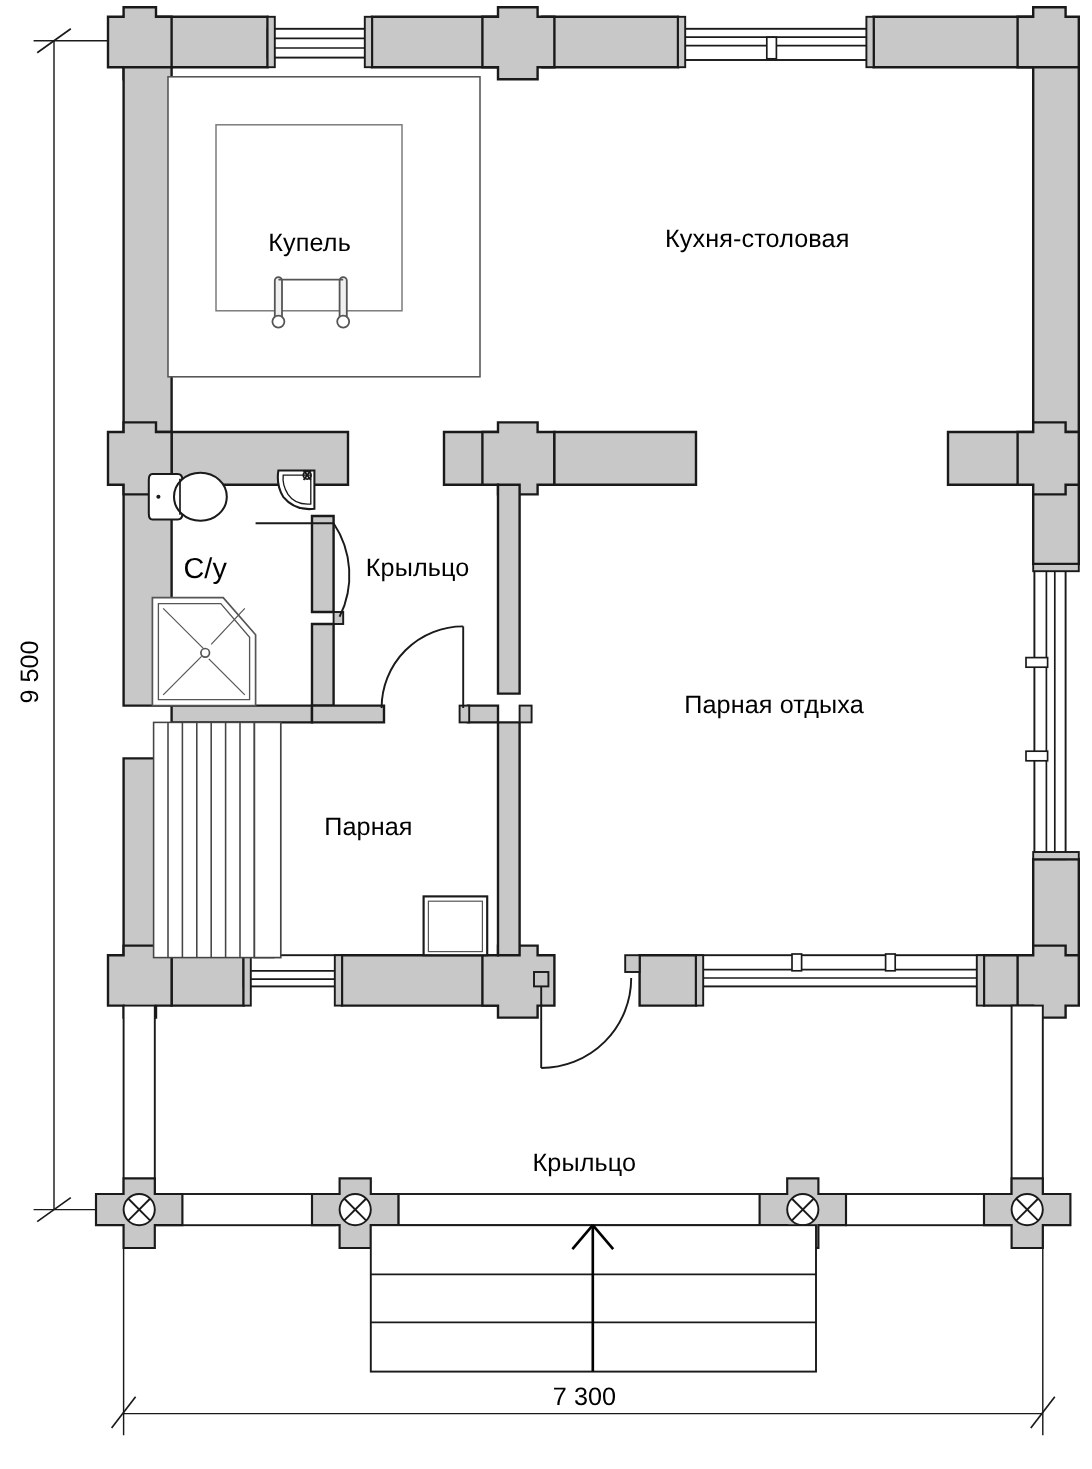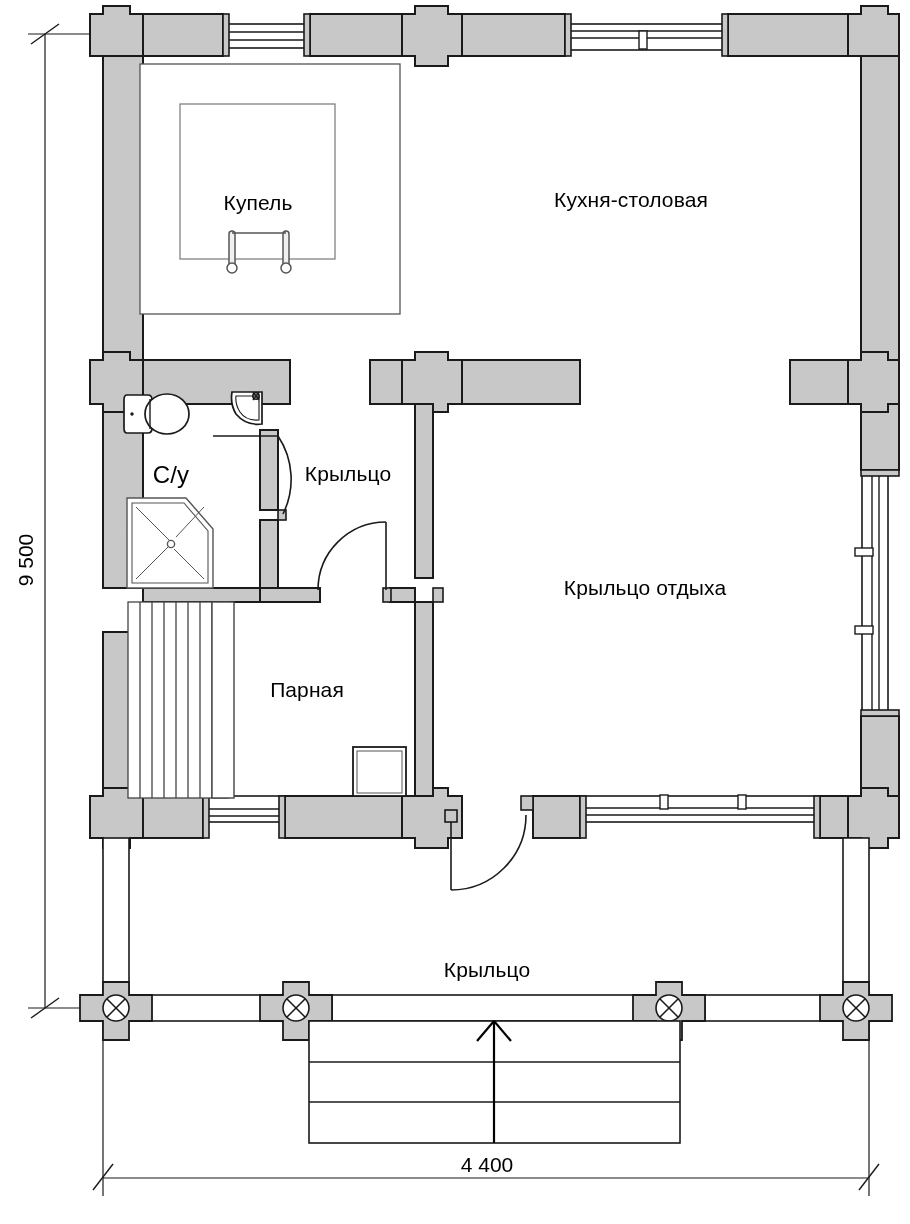--- a/index.html
+++ b/index.html
@@ -310,23 +310,23 @@
   </svg>
 
   <div class="room-label" style="left:258px; top:203px;">Купель</div>
 
   <div class="room-label" style="left:631px; top:200px;">Кухня-столовая</div>
 
   <div class="room-label small" style="left:171px; top:475px;">С/у</div>
 
   <div class="room-label" style="left:348px; top:474px;">Крыльцо</div>
 
-  <div class="room-label" style="left:645px; top:588px;">Крыльцо отдыха</div>
+  <div class="room-label" style="left:645px; top:588px;">Парная отдыха</div>
 
   <div class="room-label" style="left:307px; top:690px;">Парная</div>
 
   <div class="room-label" style="left:487px; top:970px;">Крыльцо</div>
 
   <div class="dim-label vertical" style="left:26px; top:560px;">9 500</div>
 
-  <div class="dim-label" style="left:487px; top:1165px;">4 400</div>
+  <div class="dim-label" style="left:487px; top:1165px;">7 300</div>
 
 </div>
 
 </body></html>

